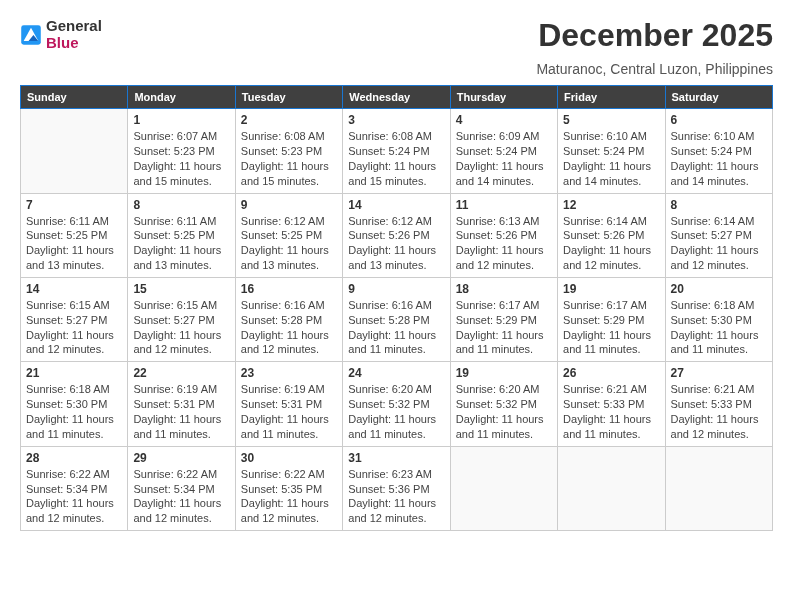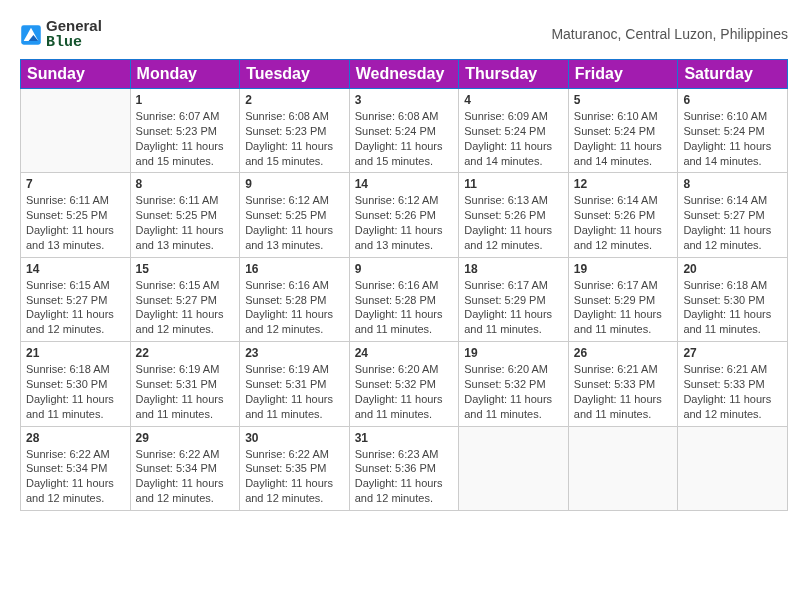--- a/index.html
+++ b/index.html
@@ -6,21 +6,21 @@
     body {
       font-family: Arial, sans-serif;
       background: #fff;
       width: 792px;
       height: 612px;
       overflow: hidden;
     }
     .page {
       width: 792px;
       min-height: 612px;
-      padding: 18px 4px 10px 20px;
+      padding: 18px 19px 10px 20px;
       background: #fff;
     }
     .header {
       display: flex;
       justify-content: space-between;
       align-items: flex-start;
       margin-bottom: 8px;
     }
     .logo {
       display: flex;
@@ -51,23 +51,23 @@
       color: #555;
       margin-top: 8px;
     }
     .calendar {
       width: 100%;
       border-collapse: collapse;
       border: 1px solid #ccc;
       font-size: 10.5px;
     }
     .calendar th {
-      background: #a21caf;
+      background: #404040;
       color: #fff;
-      font-size: 16px;
+      font-size: 11px;
       font-weight: bold;
       text-align: left;
       padding: 5px 6px;
       border: 1px solid #1976D2;
     }
     .calendar td {
       vertical-align: top;
       border: 1px solid #ccc;
       padding: 4px 5px;
       width: calc(100% / 7);
@@ -96,24 +96,25 @@
 <div class="page">
   <div class="header">
     <div class="logo">
       <svg class="logo-icon" viewBox="0 0 36 36">
         <rect x="2" y="2" width="32" height="32" rx="4" fill="#2196F3"></rect>
         <polygon points="18,6 30,28 6,28" fill="white"></polygon>
         <polygon points="22,18 30,28 14,28" fill="#1565C0"></polygon>
       </svg>
       <div class="logo-text">
         <div>General</div>
-        <div style="color:#14532d;font-family:Liberation Mono, monospace;">Blue</div>
+        <div style="color:#be185d;">Blue</div>
       </div>
     </div>
     <div class="title-block">
+      <div class="month-title">December 2025</div>
       <div class="subtitle">Maturanoc, Central Luzon, Philippines</div>
     </div>
   </div>
 
   <table class="calendar">
     <thead>
       <tr>
       <th>Sunday</th>
           <th>Monday</th>
           <th>Tuesday</th>

